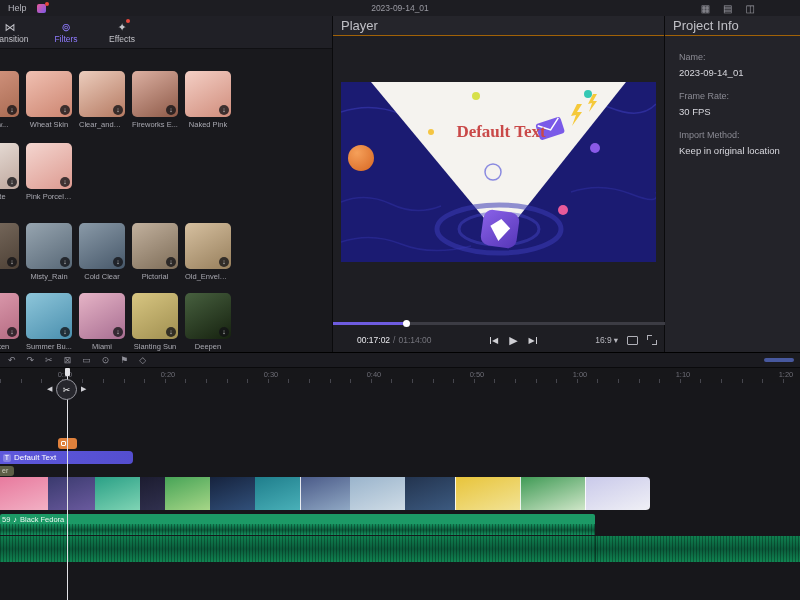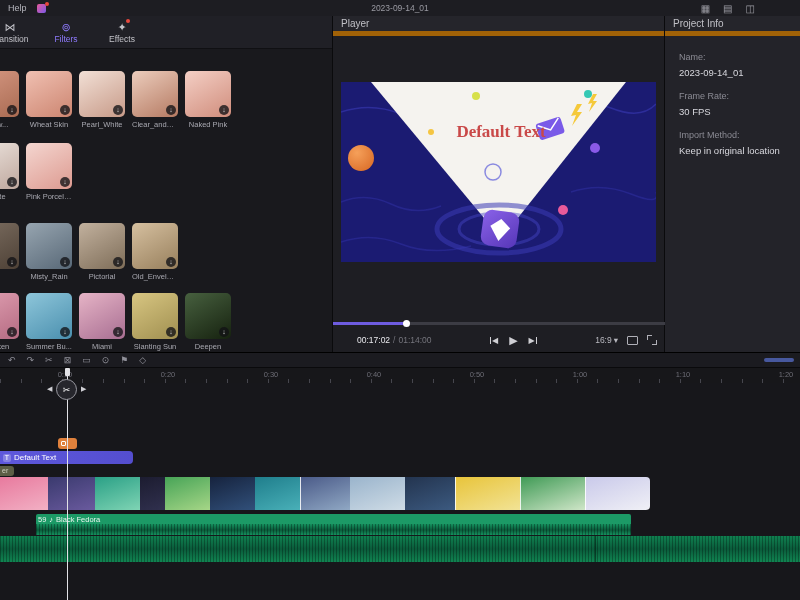--- a/index.html
+++ b/index.html
@@ -36,21 +36,21 @@
   .f-row.r3{margin-top:12px;}
   .f-item{width:46px;flex:0 0 auto;}
   .f-thumb{width:46px;height:46px;border-radius:5px;position:relative;}
   .f-dl{position:absolute;right:2px;bottom:2px;width:10px;height:10px;border-radius:50%;
     background:rgba(18,18,22,.78);color:#ddd;font-size:7px;line-height:10px;text-align:center;}
   .f-label{font-size:7.5px;color:#a8a8b0;text-align:center;margin-top:3px;white-space:nowrap;
     overflow:hidden;text-overflow:ellipsis;width:46px;}
 
   
   .center-panel{width:332px;background:#1e1e23;position:relative;border-right:1px solid #0a0a0c;}
-  .panel-header{height:20px;background:#25252b;border-bottom:5px solid #a16207;font-size:10px;
+  .panel-header{height:20px;background:#25252b;border-bottom:1px solid #a16207;font-size:13px;
     color:#c0c0c6;display:flex;align-items:center;padding:0 8px;}
   .preview{width:315px;margin:46px auto 0;display:block;}
   .progress{position:absolute;top:306px;left:0;width:332px;height:3px;background:#3c3c44;}
   .progress-fill{height:100%;background:#6e5ce0;}
   .progress-knob{position:absolute;top:-2px;width:7px;height:7px;border-radius:50%;background:#fff;}
   .controls{position:absolute;bottom:0;left:0;width:332px;height:24px;display:flex;align-items:center;
     justify-content:space-between;padding:0 8px;font-size:8.5px;}
   .timecode{display:flex;gap:3px;}
   .time-cur{color:#e8e8ec;padding-left:16px;}
   .time-sep,.time-total{color:#75757d;}
@@ -94,21 +94,21 @@
     display:flex;align-items:center;gap:3px;padding-left:3px;font-size:8px;color:#fff;}
   .t-badge{font-size:7px;background:rgba(255,255,255,.25);width:8px;height:8px;line-height:8px;
     text-align:center;border-radius:2px;flex:0 0 auto;}
   .clip-sticker{position:absolute;left:0;top:82px;width:14px;height:10px;background:#5c5e46;
     border-radius:0 3px 3px 0;font-size:7px;color:#cfcfc0;padding-left:2px;line-height:10px;overflow:hidden;}
   .filmstrip{position:absolute;left:0;top:93px;width:650px;height:33px;display:flex;
     border-radius:0 4px 4px 0;overflow:hidden;}
   .film-seg{height:100%;flex:0 0 auto;}
   .film-sep{position:absolute;top:93px;width:1px;height:33px;background:rgba(255,255,255,.85);z-index:2;}
 
-  .audio1{position:absolute;left:0;top:130px;width:595px;height:21px;background:#1c9a66;border-radius:2px 2px 0 0;margin-left:36px;}
+  .audio1{position:absolute;left:0;top:130px;width:595px;height:21px;background:#1c9a66;border-radius:2px 2px 0 0;}
   .audio1-head{display:flex;align-items:center;gap:3px;height:10px;font-size:7.5px;color:#eaf5ef;padding-left:2px;}
   .wave{position:absolute;left:0;top:10px;width:100%;height:11px;
     background:repeating-linear-gradient(90deg,rgba(0,0,0,.30) 0 1px,transparent 1px 3px),
       linear-gradient(180deg,#15925f 0%,#0a5c3b 55%,#15925f 100%);}
   .audio2{position:absolute;left:0;top:152px;width:800px;height:26px;
     background:repeating-linear-gradient(90deg,rgba(0,0,0,.28) 0 1px,transparent 1px 3px),
       linear-gradient(180deg,#10855296 0%,#0a5c3b 50%,#108552 100%),#0e7a4e;}
   .audio2::after{content:"";position:absolute;left:595px;top:0;width:1px;height:100%;background:rgba(0,0,0,.45);}
 
   .playhead{position:absolute;left:67px;top:15px;bottom:0;width:1px;background:#e2e2e6;z-index:5;}
@@ -165,30 +165,30 @@
               </div>
               <div class="f-label">_Pow...</div>
             </div>
             <div class="f-item">
               <div class="f-thumb" style="background: linear-gradient(150deg, rgb(240, 192, 178), rgb(204, 133, 112));">
                 <span class="f-dl">↓</span>
               </div>
               <div class="f-label">Wheat Skin</div>
             </div>
             <div class="f-item">
-              <div class="f-thumb" style="background: linear-gradient(150deg, rgb(242, 224, 214), rgb(199, 154, 136));">
-                <span class="f-dl">↓</span>
-              </div>
-              <div class="f-label">Pearl_White</div>
-            </div>
-            <div class="f-item">
               <div class="f-thumb" style="background: linear-gradient(150deg, rgb(236, 205, 189), rgb(181, 122, 98));">
                 <span class="f-dl">↓</span>
               </div>
               <div class="f-label">Clear_and_T...</div>
+            </div>
+            <div class="f-item">
+              <div class="f-thumb" style="background: linear-gradient(150deg, rgb(220, 176, 162), rgb(142, 90, 72));">
+                <span class="f-dl">↓</span>
+              </div>
+              <div class="f-label">Fireworks E...</div>
             </div>
             <div class="f-item">
               <div class="f-thumb" style="background: linear-gradient(150deg, rgb(244, 207, 197), rgb(208, 141, 124));">
                 <span class="f-dl">↓</span>
               </div>
               <div class="f-label">Naked Pink</div>
             </div>
           </div>
           <div class="f-row r1">
             <div class="f-item">
@@ -209,20 +209,26 @@
               <div class="f-thumb" style="background: linear-gradient(150deg, rgb(125, 111, 98), rgb(78, 65, 54));">
                 <span class="f-dl">↓</span>
               </div>
               <div class="f-label">t</div>
             </div>
             <div class="f-item">
               <div class="f-thumb" style="background: linear-gradient(150deg, rgb(151, 165, 176), rgb(88, 104, 119));">
                 <span class="f-dl">↓</span>
               </div>
               <div class="f-label">Misty_Rain</div>
+            </div>
+            <div class="f-item">
+              <div class="f-thumb" style="background: linear-gradient(150deg, rgb(138, 154, 168), rgb(71, 88, 106));">
+                <span class="f-dl">↓</span>
+              </div>
+              <div class="f-label">Cold Clear</div>
             </div>
             <div class="f-item">
               <div class="f-thumb" style="background: linear-gradient(150deg, rgb(194, 177, 158), rgb(126, 109, 88));">
                 <span class="f-dl">↓</span>
               </div>
               <div class="f-label">Pictorial</div>
             </div>
             <div class="f-item">
               <div class="f-thumb" style="background: linear-gradient(150deg, rgb(214, 192, 160), rgb(151, 127, 92));">
                 <span class="f-dl">↓</span>

